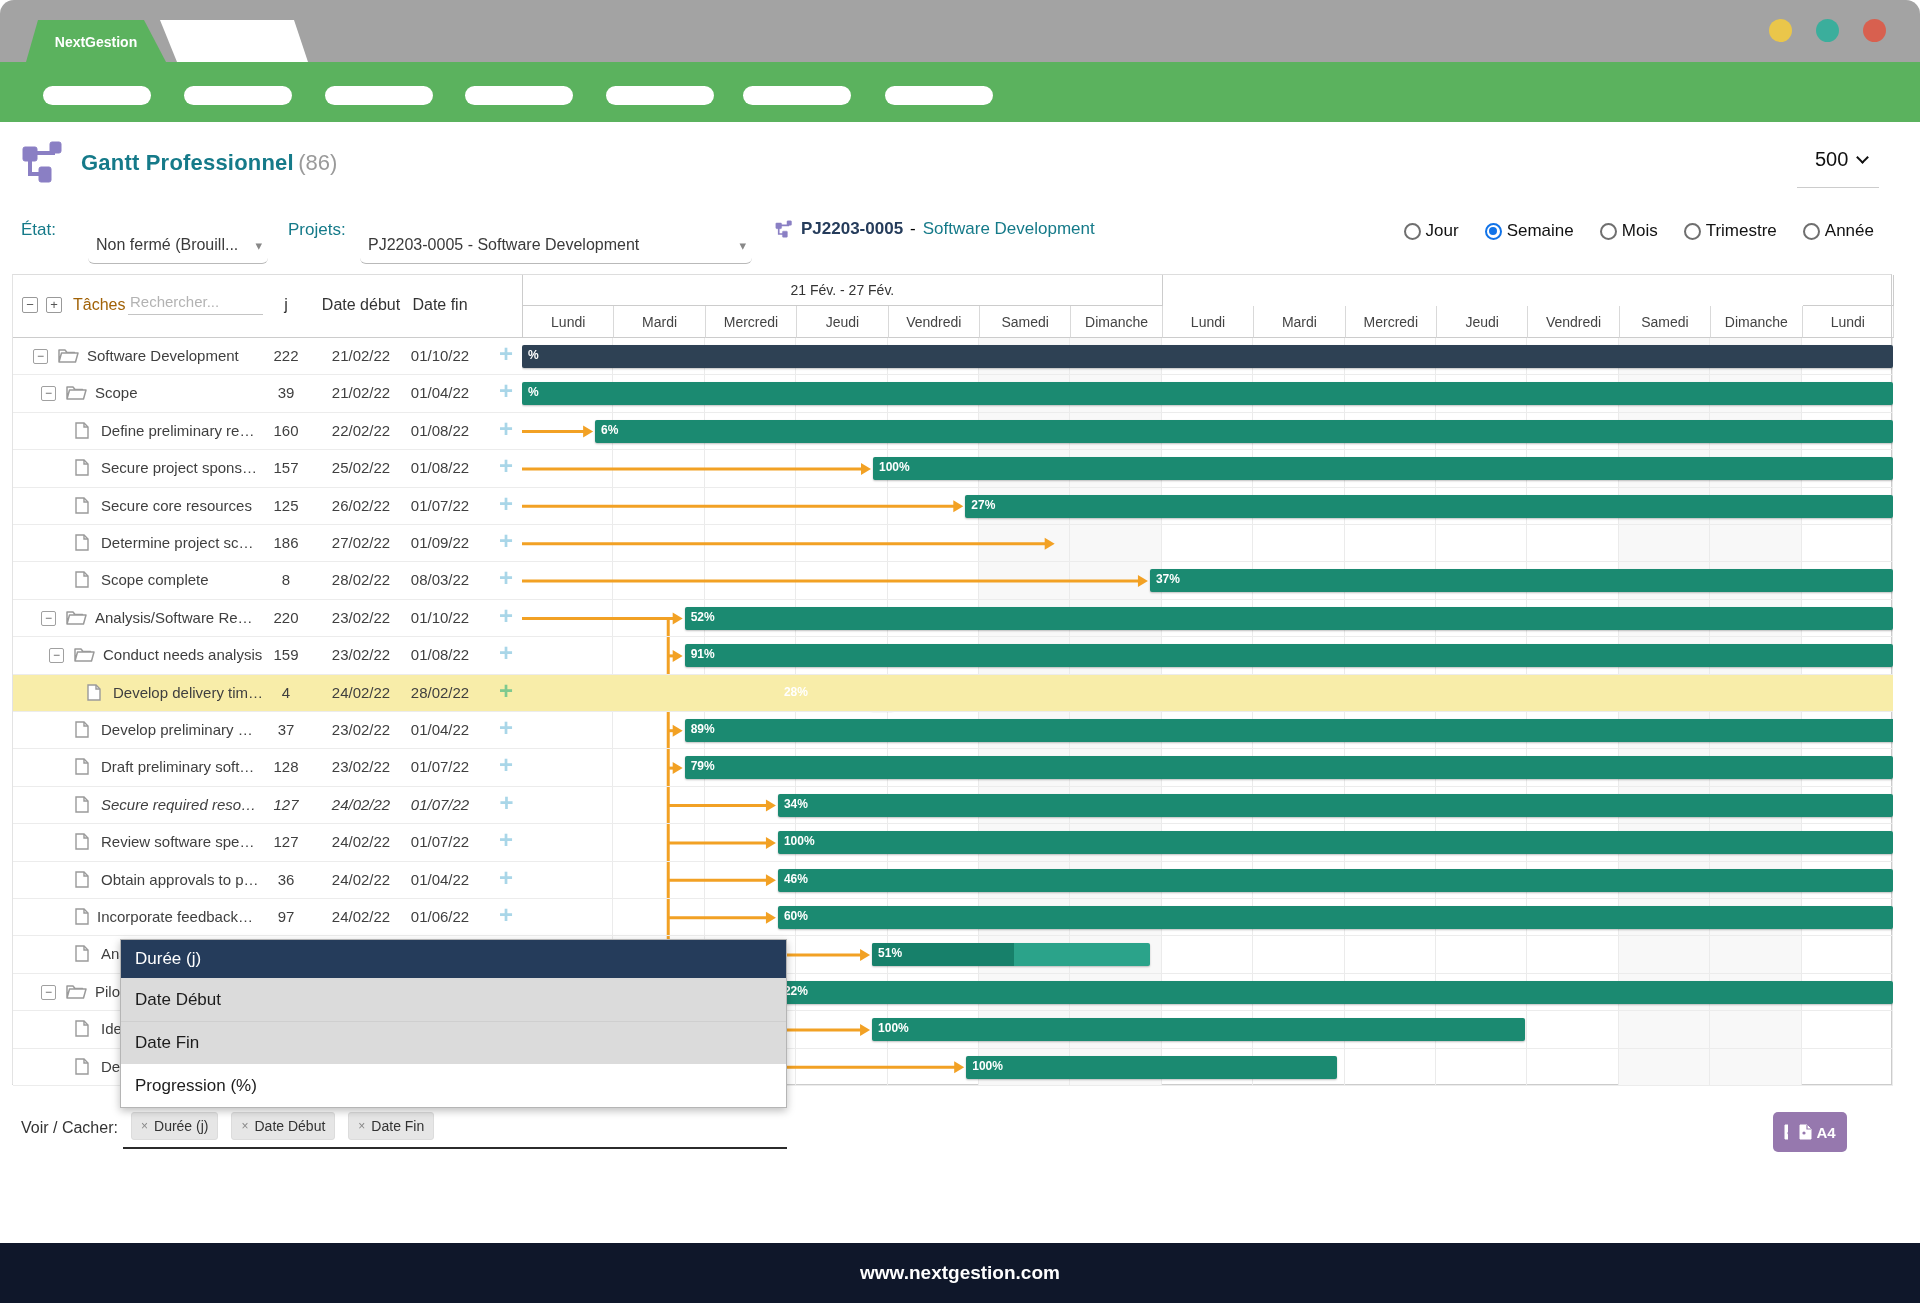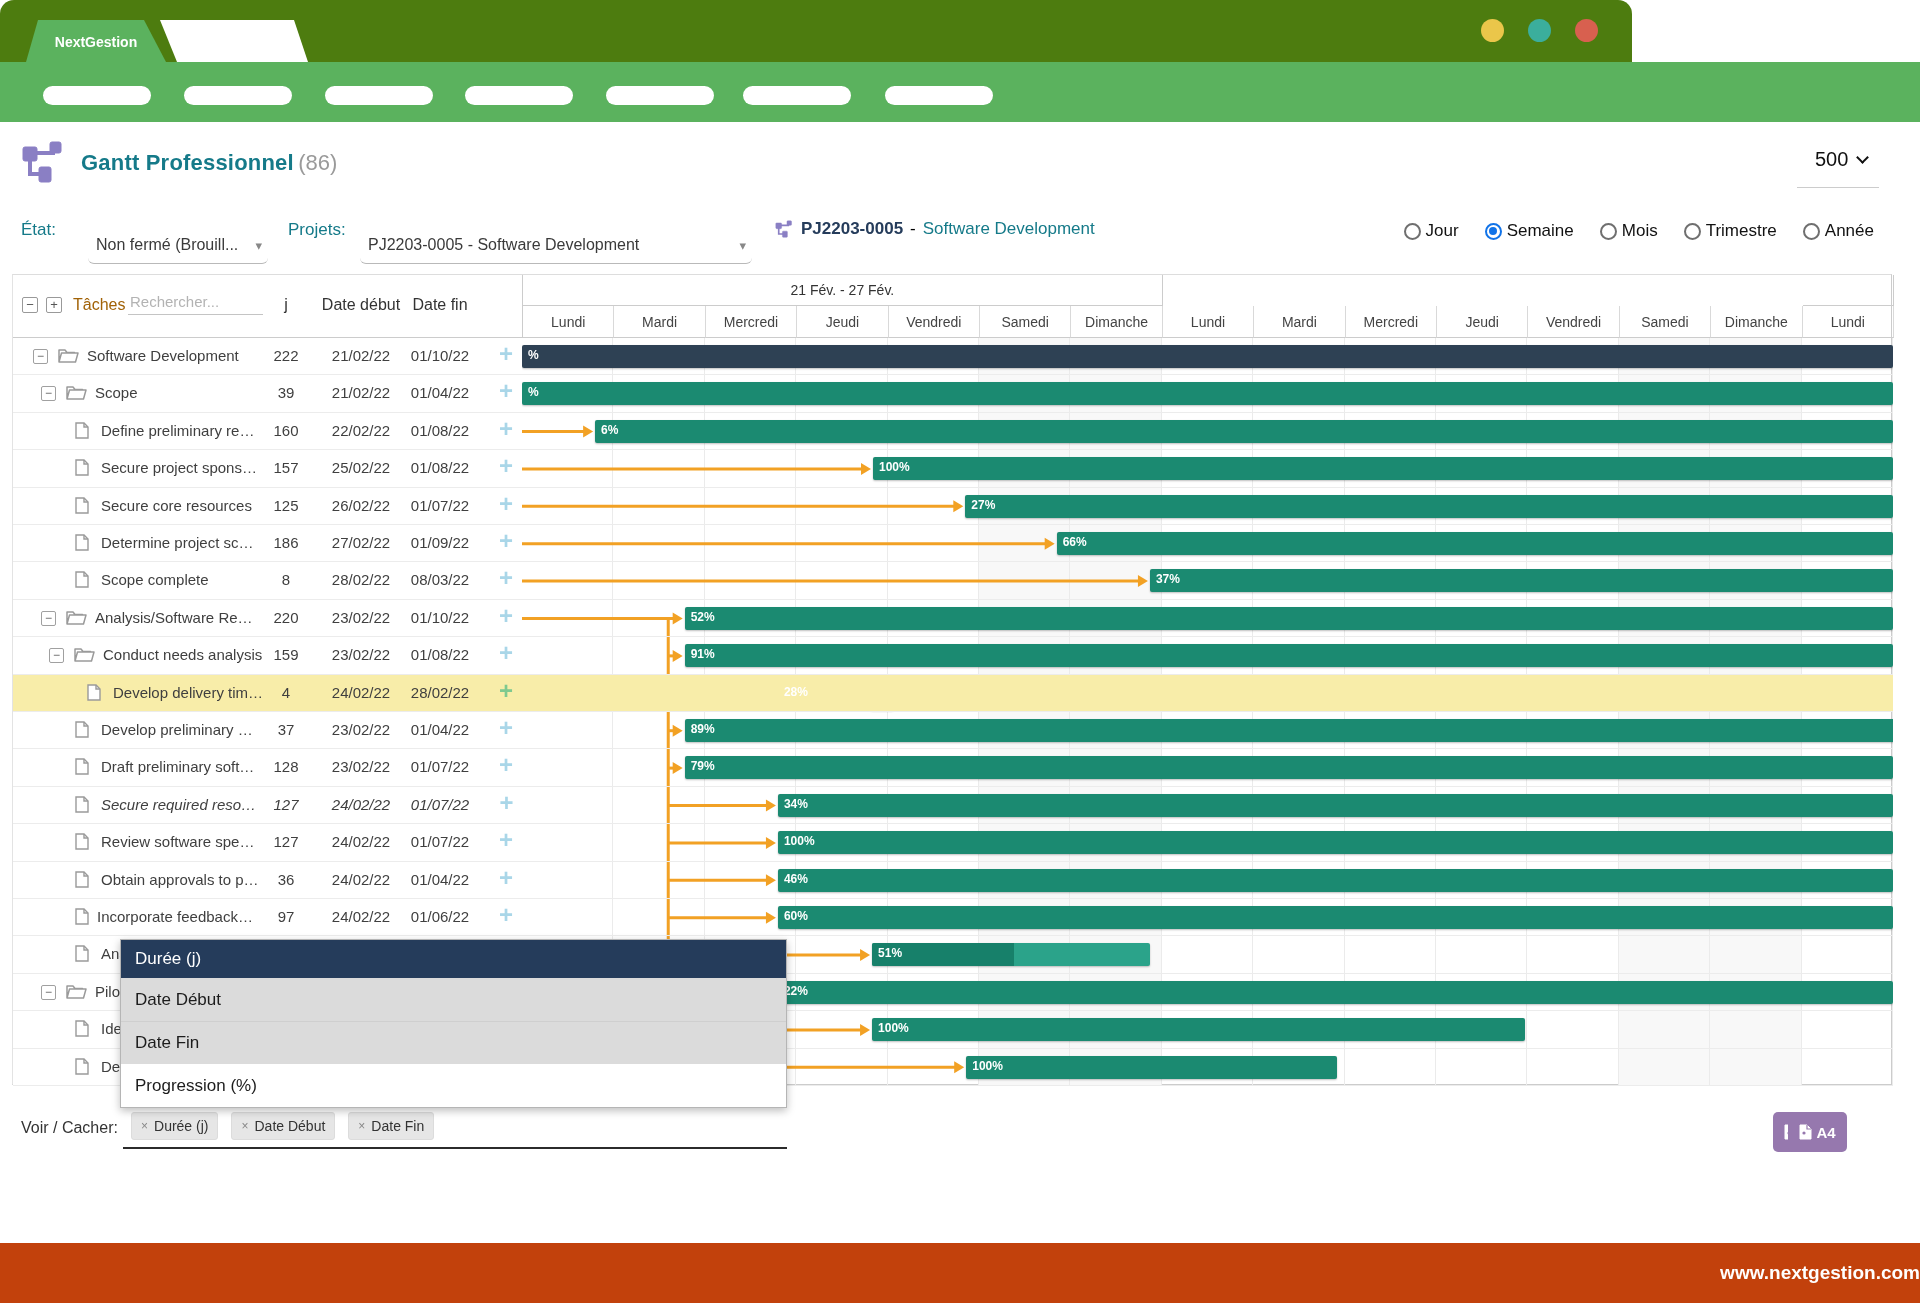--- a/index.html
+++ b/index.html
@@ -1,22 +1,22 @@
 <!DOCTYPE html>
 <html><head>
 <meta charset="utf-8">
 <style>
   * { margin:0; padding:0; box-sizing:border-box; }
   html,body { width:1920px; height:1303px; background:#fff; overflow:hidden;
     font-family:"Liberation Sans", sans-serif; }
   .app { position:relative; width:1920px; height:1303px; background:#fff; }
 
   
-  .titlebar { position:absolute; left:0; top:0; width:1632px; height:62px;
-    background:#4d7c0f; border-radius:14px 14px 0 0; }
+  .titlebar { position:absolute; left:0; top:0; width:1920px; height:62px;
+    background:#a3a3a3; border-radius:14px 14px 0 0; }
   .tab-green { position:absolute; left:26px; top:20px; width:140px; height:42px;
     background:#5BB25E; clip-path:polygon(12px 0, 118px 0, 140px 42px, 0 42px);
     color:#fff; font-size:14px; font-weight:700; text-align:center; line-height:44px; }
   .tab-white { position:absolute; left:160px; top:20px; width:148px; height:42px;
     background:#fff; clip-path:polygon(0 0, 134px 0, 148px 42px, 17px 42px); }
   .dots { position:absolute; right:34px; top:19px; display:flex; gap:24px; }
   .dot { width:23px; height:23px; border-radius:50%; }
 
   
   .navbar { position:absolute; left:0; top:62px; width:1920px; height:60px; background:#5BB25E; }
@@ -116,22 +116,22 @@
     font-size:14px; color:#333; display:flex; align-items:center; gap:6px; cursor:pointer; }
   .chip .x { color:#888; font-size:12px; }
   .vc-line { position:absolute; left:123px; top:1147px; width:664px; height:2px; background:#2b2b2b; }
 
   
   .exp-btn { position:absolute; top:1112px; width:59px; height:40px; background:#9678AE; border:none;
     border-radius:5px; color:#fff; font-size:15px; font-weight:700; display:flex; align-items:center;
     justify-content:center; gap:4px; cursor:pointer; font-family:"Liberation Sans", sans-serif; }
 
   
-  .footer { position:absolute; left:0; top:1243px; width:1920px; height:60px; background:#c2410c;
-    color:#fff; font-size:19px; font-weight:600; text-align:right; line-height:60px; }
+  .footer { position:absolute; left:0; top:1243px; width:1920px; height:60px; background:#0f172a;
+    color:#fff; font-size:19px; font-weight:600; text-align:center; line-height:60px; }
 </style>
 </head>
 <body>
 
 <div class="app">
 
   <div class="titlebar">
     <div class="tab-green">
       <span>NextGestion</span>
     </div>
@@ -314,23 +314,20 @@
           </div>
           <div class="bar" style="top: 81.8px; left: 73.12px; width: 1297.88px;">
             <span class="blabel">6%</span>
           </div>
           <div class="bar" style="top: 119.2px; left: 350.976px; width: 1020.02px;">
             <span class="blabel">100%</span>
           </div>
           <div class="bar" style="top: 156.6px; left: 443.29px; width: 927.71px;">
             <span class="blabel">27%</span>
           </div>
-          <div class="bar" style="top: 194px; left: 534.69px; width: 836.31px;">
-            <span class="blabel">66%</span>
-          </div>
           <div class="bar" style="top: 231.4px; left: 627.918px; width: 743.082px;">
             <span class="blabel">37%</span>
           </div>
           <div class="bar" style="top: 268.8px; left: 162.692px; width: 1208.31px;">
             <span class="blabel">52%</span>
           </div>
           <div class="bar" style="top: 306.2px; left: 162.692px; width: 1208.31px;">
             <span class="blabel">91%</span>
           </div>
           <div class="bar magenta" style="top: 343.6px; left: 255.92px; width: 371.998px;">

